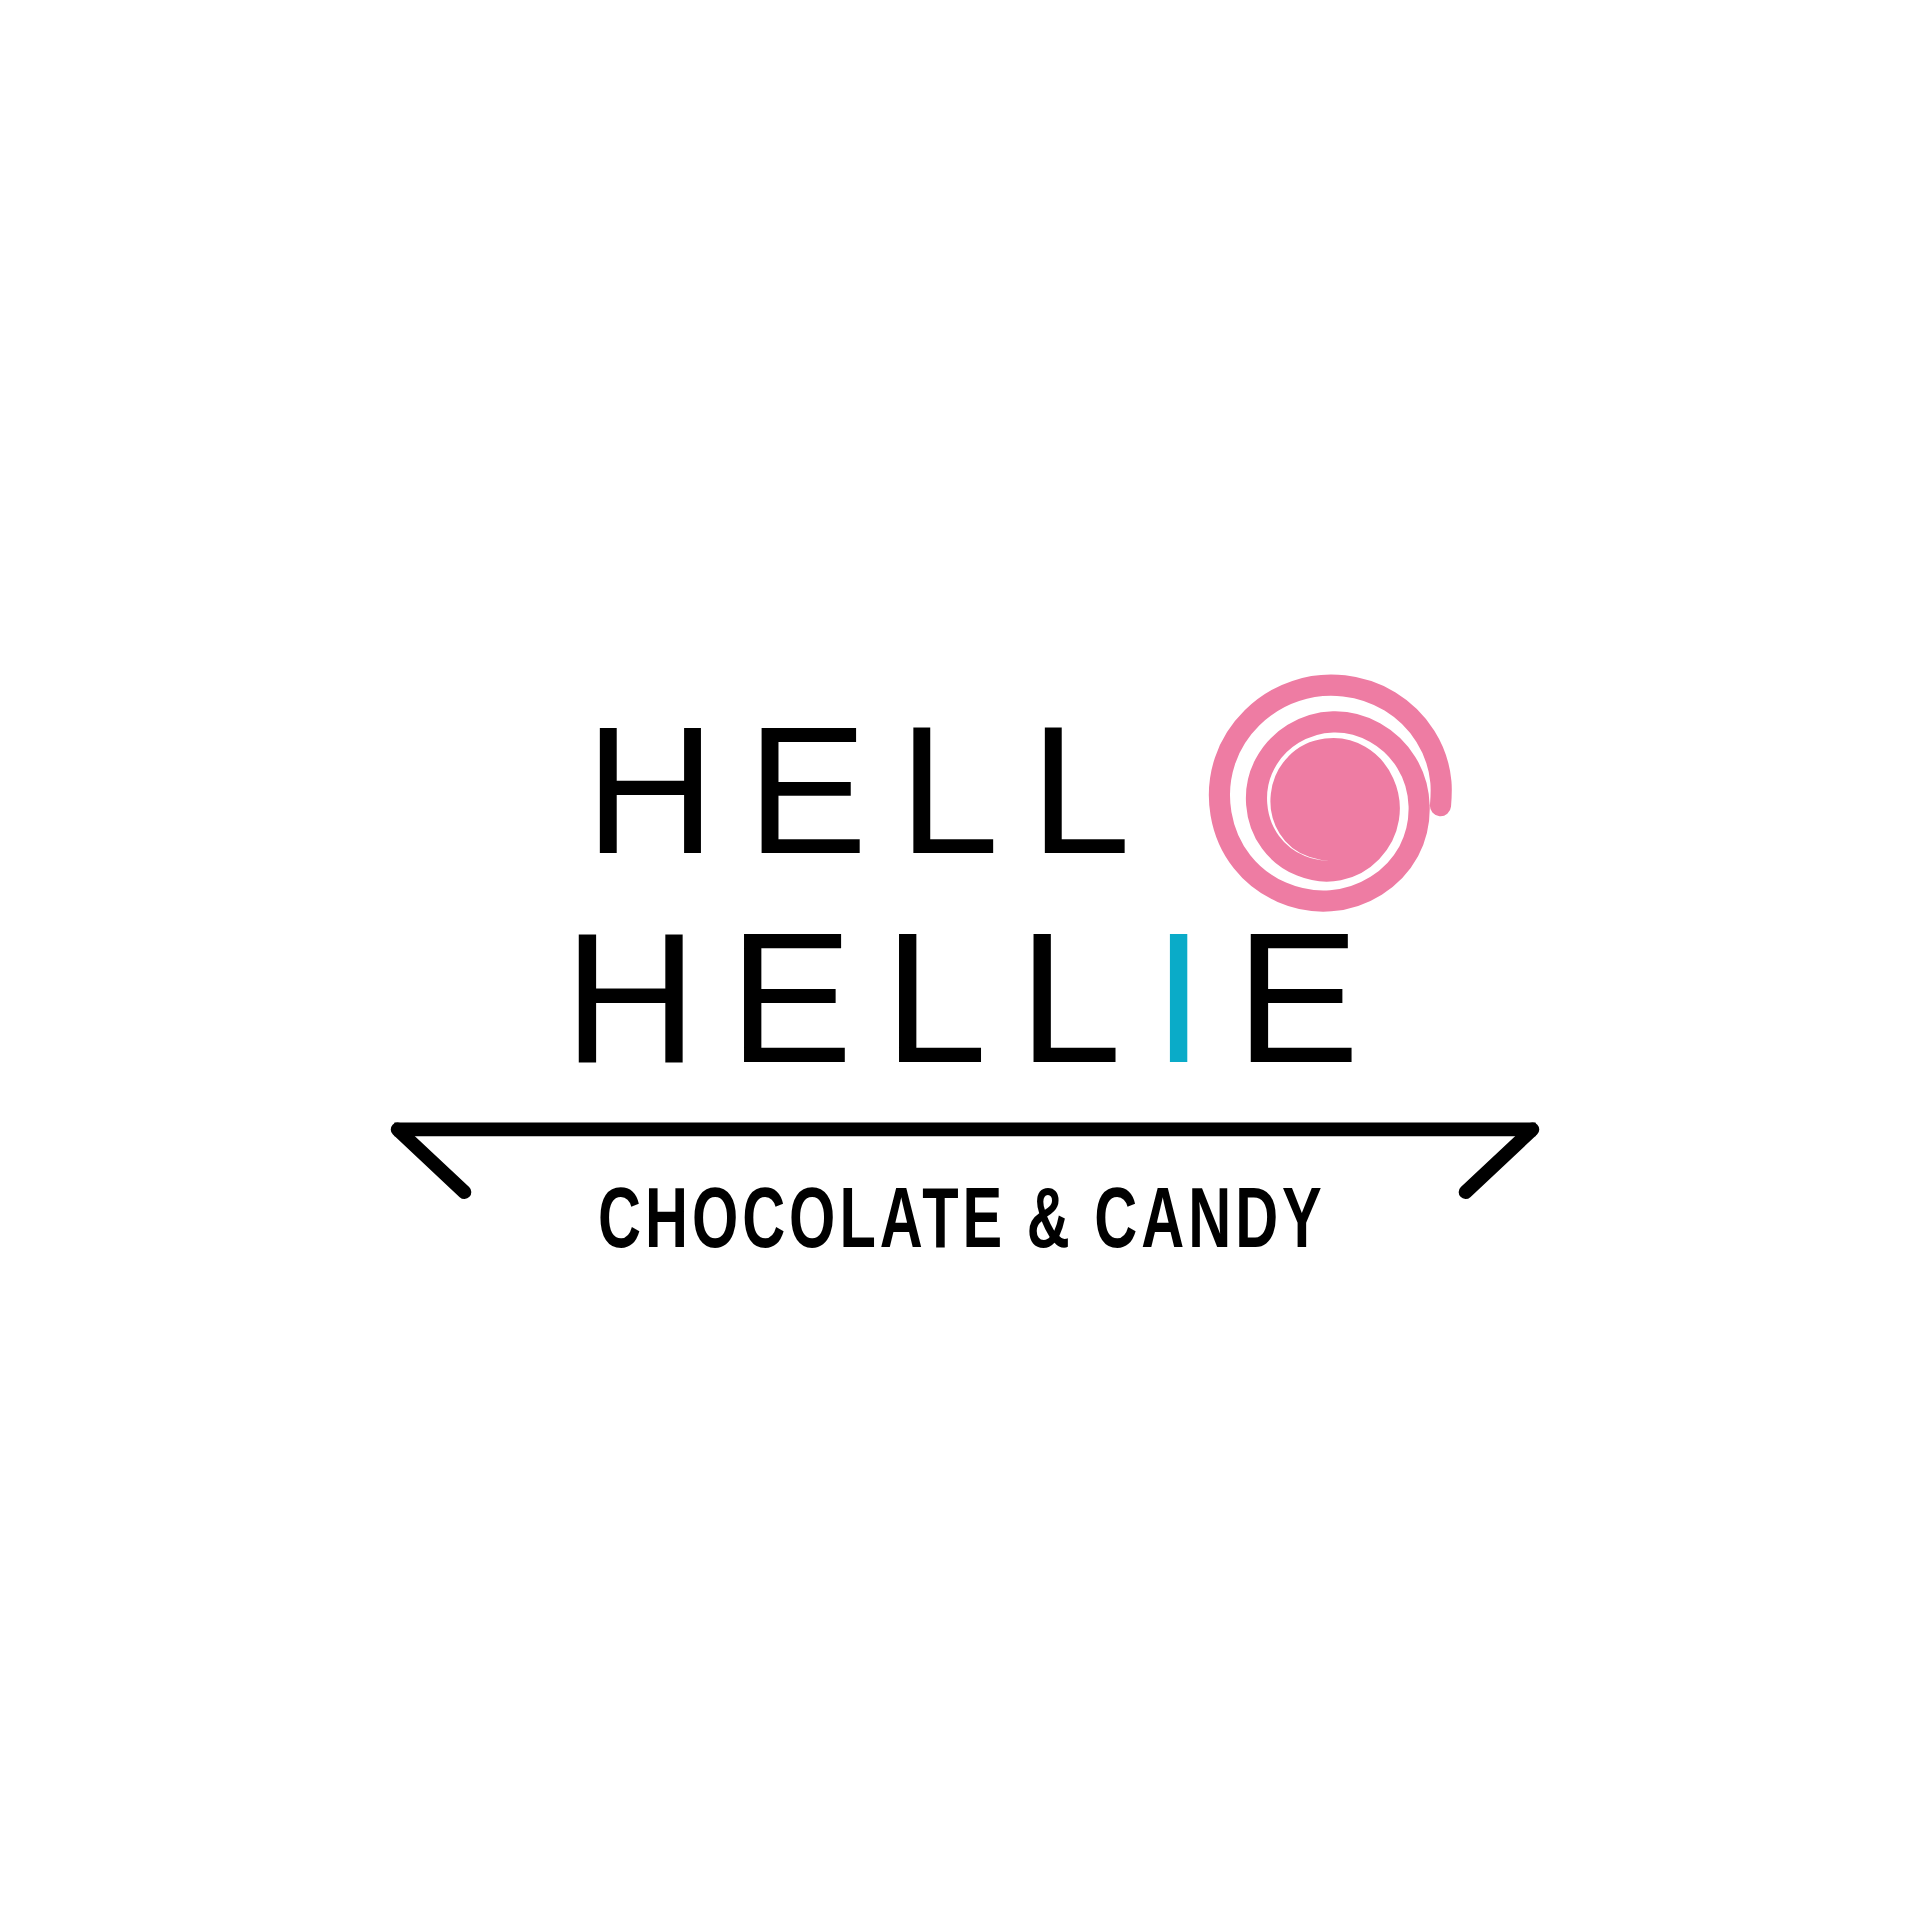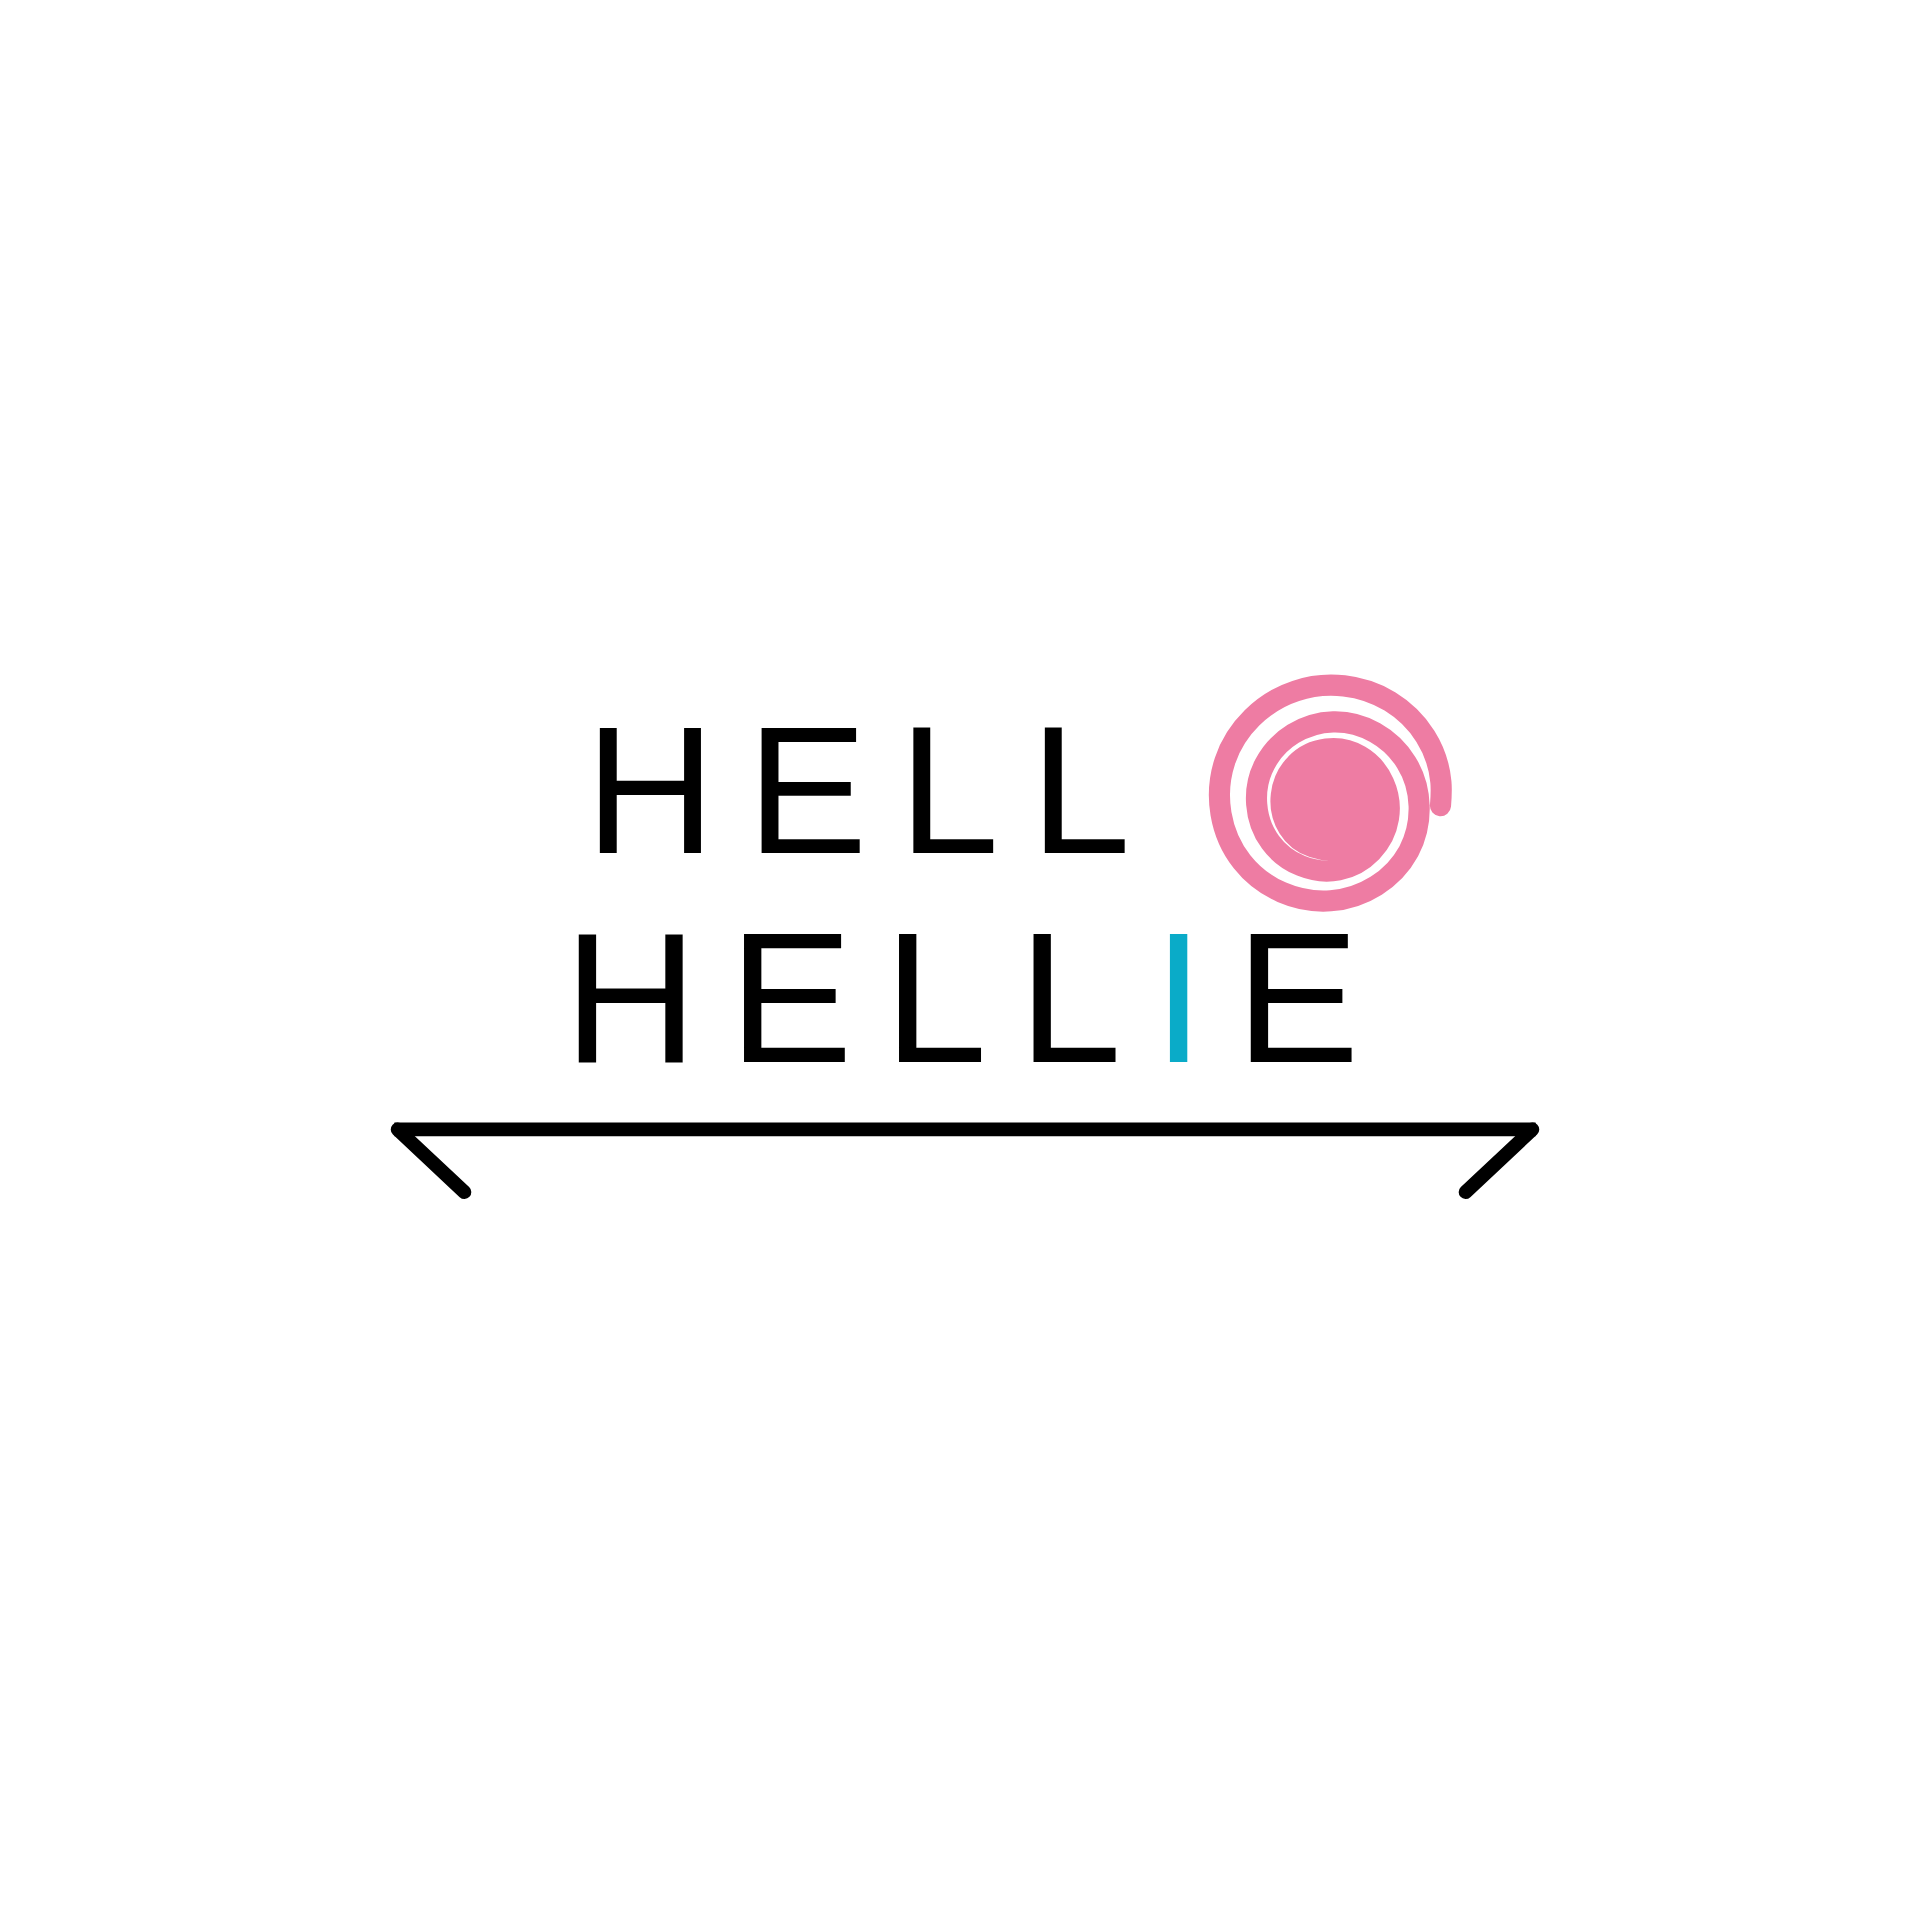--- a/index.html
+++ b/index.html
@@ -187,16 +187,19 @@
       <svg viewBox="0 0 1430 110" xmlns="http://www.w3.org/2000/svg" aria-hidden="true">
 
         <path d="M 18 15 L 100 92" fill="none" stroke="#000000" stroke-width="17" stroke-linecap="round"></path>
 
         <path d="M 14 15 L 1416 15" fill="none" stroke="#000000" stroke-width="17" stroke-linecap="butt"></path>
 
         <path d="M 1412 15 L 1330 92" fill="none" stroke="#000000" stroke-width="17" stroke-linecap="round"></path>
       </svg>
     </div>
 
+    <div class="tagline-wrap">
+      <div class="tagline">CHOCOLATE &amp; CANDY</div>
+    </div>
 
   </div>
 </div>
 
 
 </body></html>

